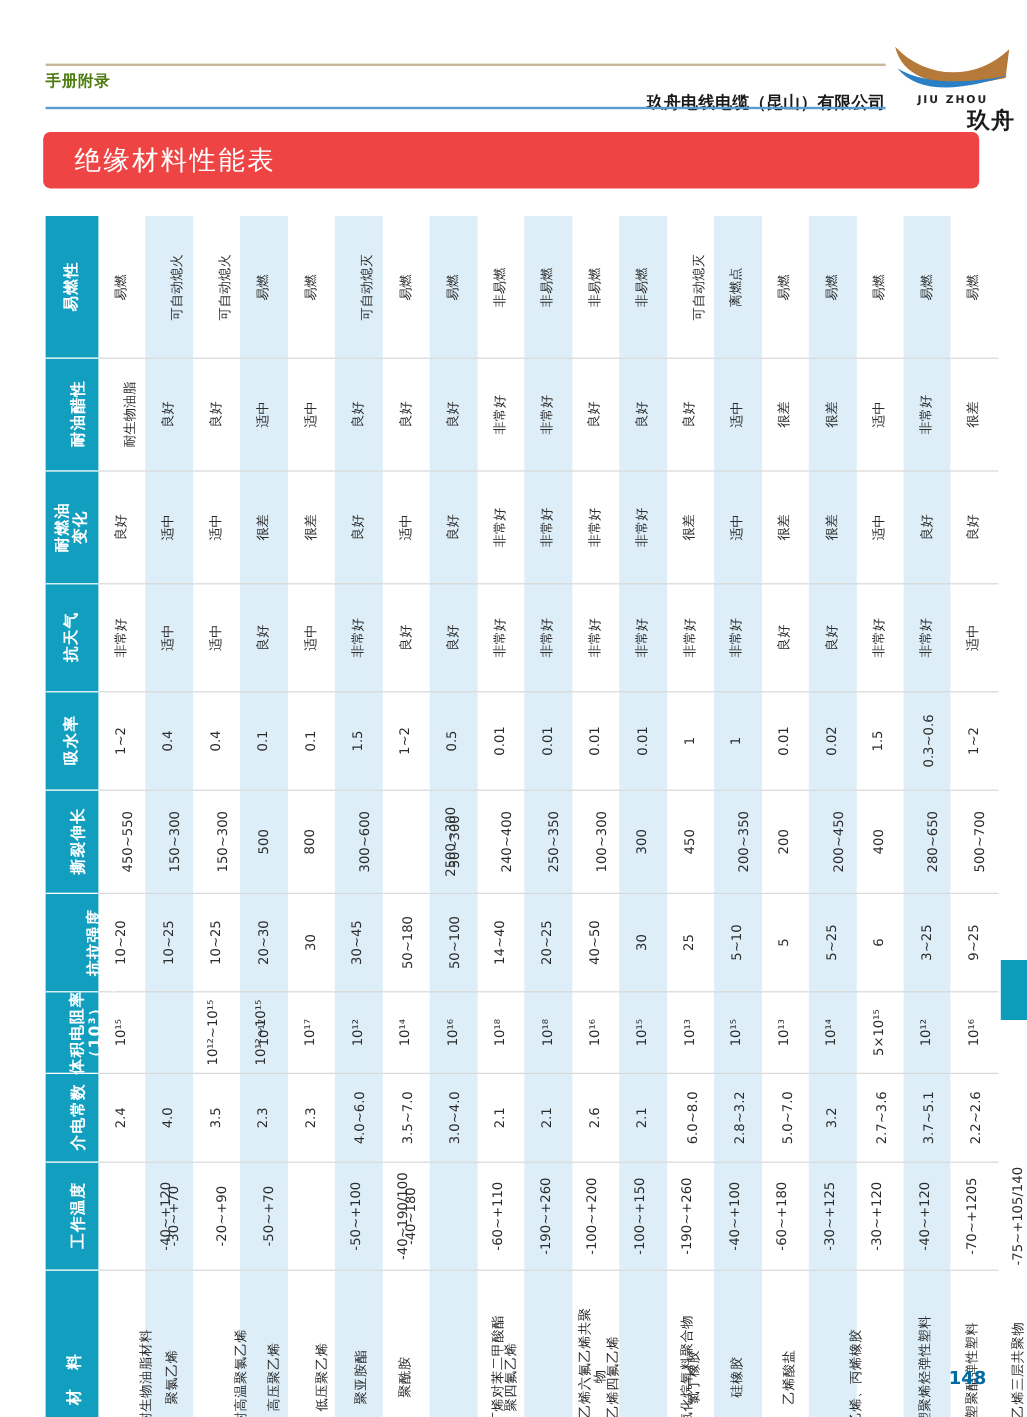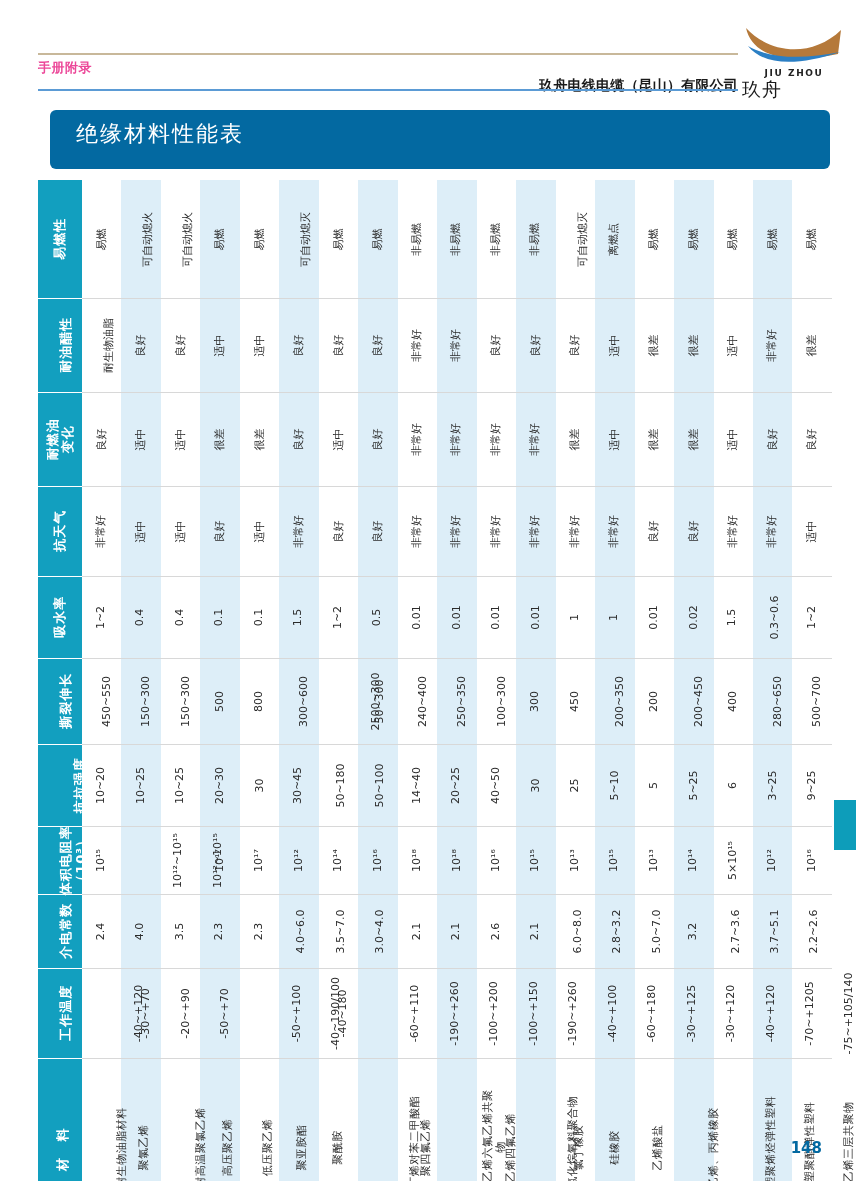--- a/index.html
+++ b/index.html
@@ -34,72 +34,72 @@
     left: 0; bottom: 0;
     width: 700px; height: 2px;
     background: #5b9bd5;
   }
   .header-left {
     position: absolute;
     left: 0;
     top: 6px;
     font-size: 13px;
     font-weight: bold;
-    color: #ec4899;
+    color: #4d7c0f;
     letter-spacing: .5px;
   }
   .header-right {
     position: absolute;
     right: 0;
     top: 5px;
     font-size: 14px;
     font-weight: bold;
     color: #1a1a1a;
     letter-spacing: .2px;
     margin-top: 19px;
   }
 
   
   .logo {
     position: absolute;
     left: 742px;
-    top: 24px;
+    top: 35px;
     width: 104px;
     height: 78px;
   }
   .logo svg { display: block; }
   .logo-latin {
     position: absolute;
     left: 0; top: 44px;
     width: 104px;
     text-align: center;
     font-size: 9px;
     font-weight: bold;
     letter-spacing: 1.6px;
     color: #222;
   }
   .logo-cn {
     position: absolute;
     left: 0; top: 53px;
     width: 104px;
-    text-align: left;
+    text-align: right;
     font-size: 19px;
-    font-weight: normal;
+    font-weight: bold;
     color: #1a1a1a;
     letter-spacing: 1px;
   }
 
   
   .title-bar {
     position: absolute;
-    left: 50px;
+    left: 36px;
     top: 110px;
     width: 780px;
-    height: 59px;
-    background: #0369a1;
+    height: 47px;
+    background: #ef4444;
     border-radius: 6px;
   }
   .title-bar span {
     position: absolute;
     left: 26px;
     top: 9px;
     color: #ffffff;
     font-size: 22px;
     letter-spacing: 2px;
   }

